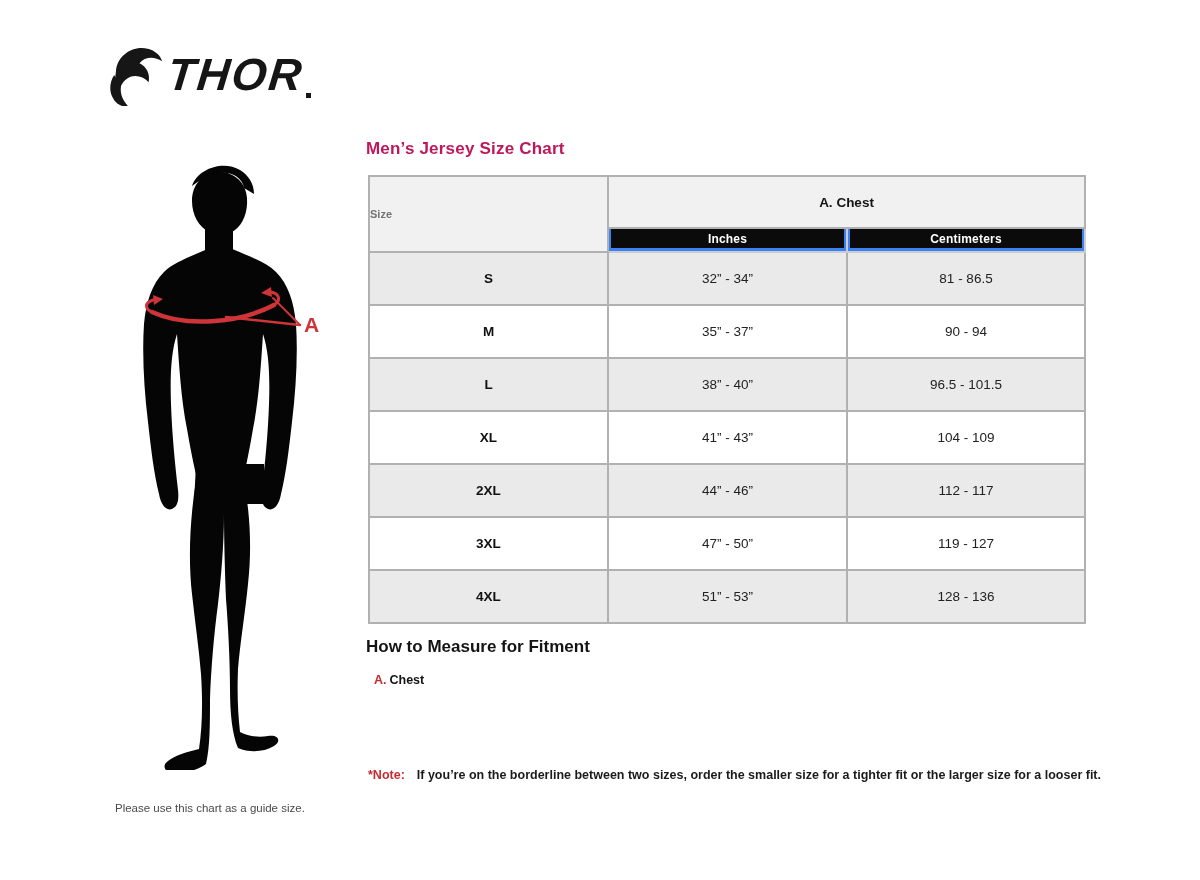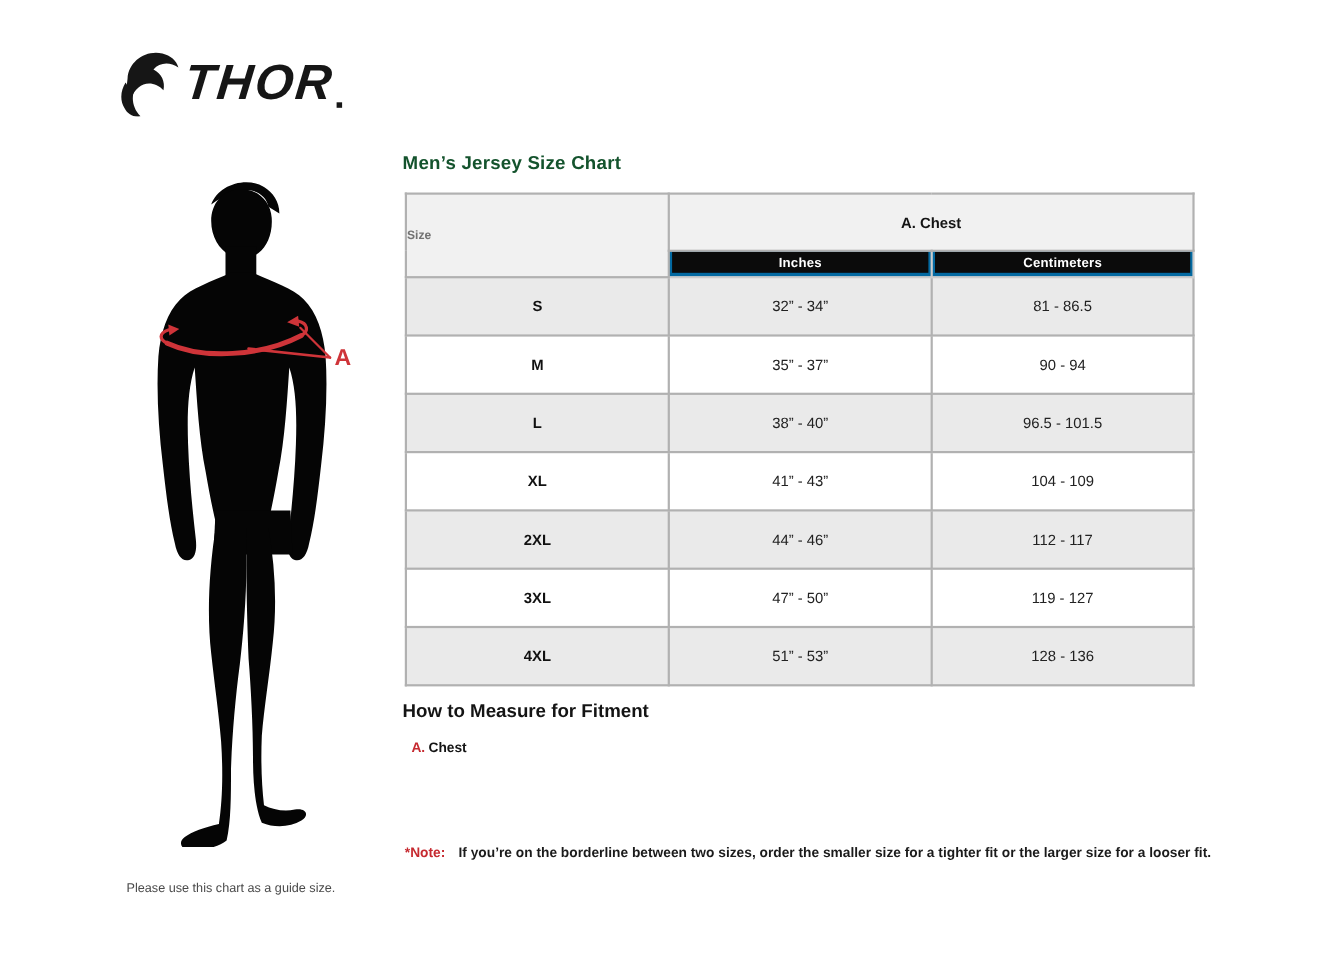--- a/index.html
+++ b/index.html
@@ -17,37 +17,37 @@
     letter-spacing:2px; transform:skewX(-6deg); margin-left:4px; line-height:1;
   }
   .logo-dot { width:5px; height:5px; background:#161616; align-self:flex-end; margin:0 0 8px 2px; }
 
   
   .figure-wrap { position:absolute; left:126px; top:164px; width:214px; height:606px; }
 
   
   .chart-title {
     position:absolute; left:366px; top:139px;
-    font-size:17px; font-weight:800; color:#14532d; letter-spacing:0.2px;
+    font-size:17px; font-weight:800; color:#be185d; letter-spacing:0.2px;
   }
 
   
   .table-wrap { position:absolute; left:368px; top:175px; }
   table.size-table { border-collapse:collapse; table-layout:fixed; width:716px; }
   .size-table th, .size-table td { border:2px solid #b1b1b1; padding:0; }
   col.c1 { width:239px; } col.c2 { width:239px; } col.c3 { width:238px; }
   th.size-th {
     background:#f1f1f1; font-size:11px; font-weight:bold; color:#737373;
     text-align:left; vertical-align:middle;
   }
   th.chest-th {
     background:#f1f1f1; height:50px; font-size:13.5px; font-weight:bold;
     color:#141414; text-align:center; vertical-align:middle;
   }
-  td.bar-cell { height:22px; background:#0369a1; border-color:#cccccc; vertical-align:top; }
+  td.bar-cell { height:22px; background:#3b82f6; border-color:#cccccc; vertical-align:top; }
   .bar {
     background:#0b0b0b; color:#ffffff; height:19px; margin:0 2px 2px 2px;
     display:flex; align-items:center; justify-content:center;
     font-size:12px; font-weight:bold; letter-spacing:0.2px;
   }
   tbody td { height:51px; text-align:center; vertical-align:middle; font-size:13.5px; color:#222222; }
   tbody td.size-col { font-weight:bold; color:#111111; }
   tbody tr.alt td { background:#eaeaea; }
   tbody tr.plain td { background:#ffffff; }
 

